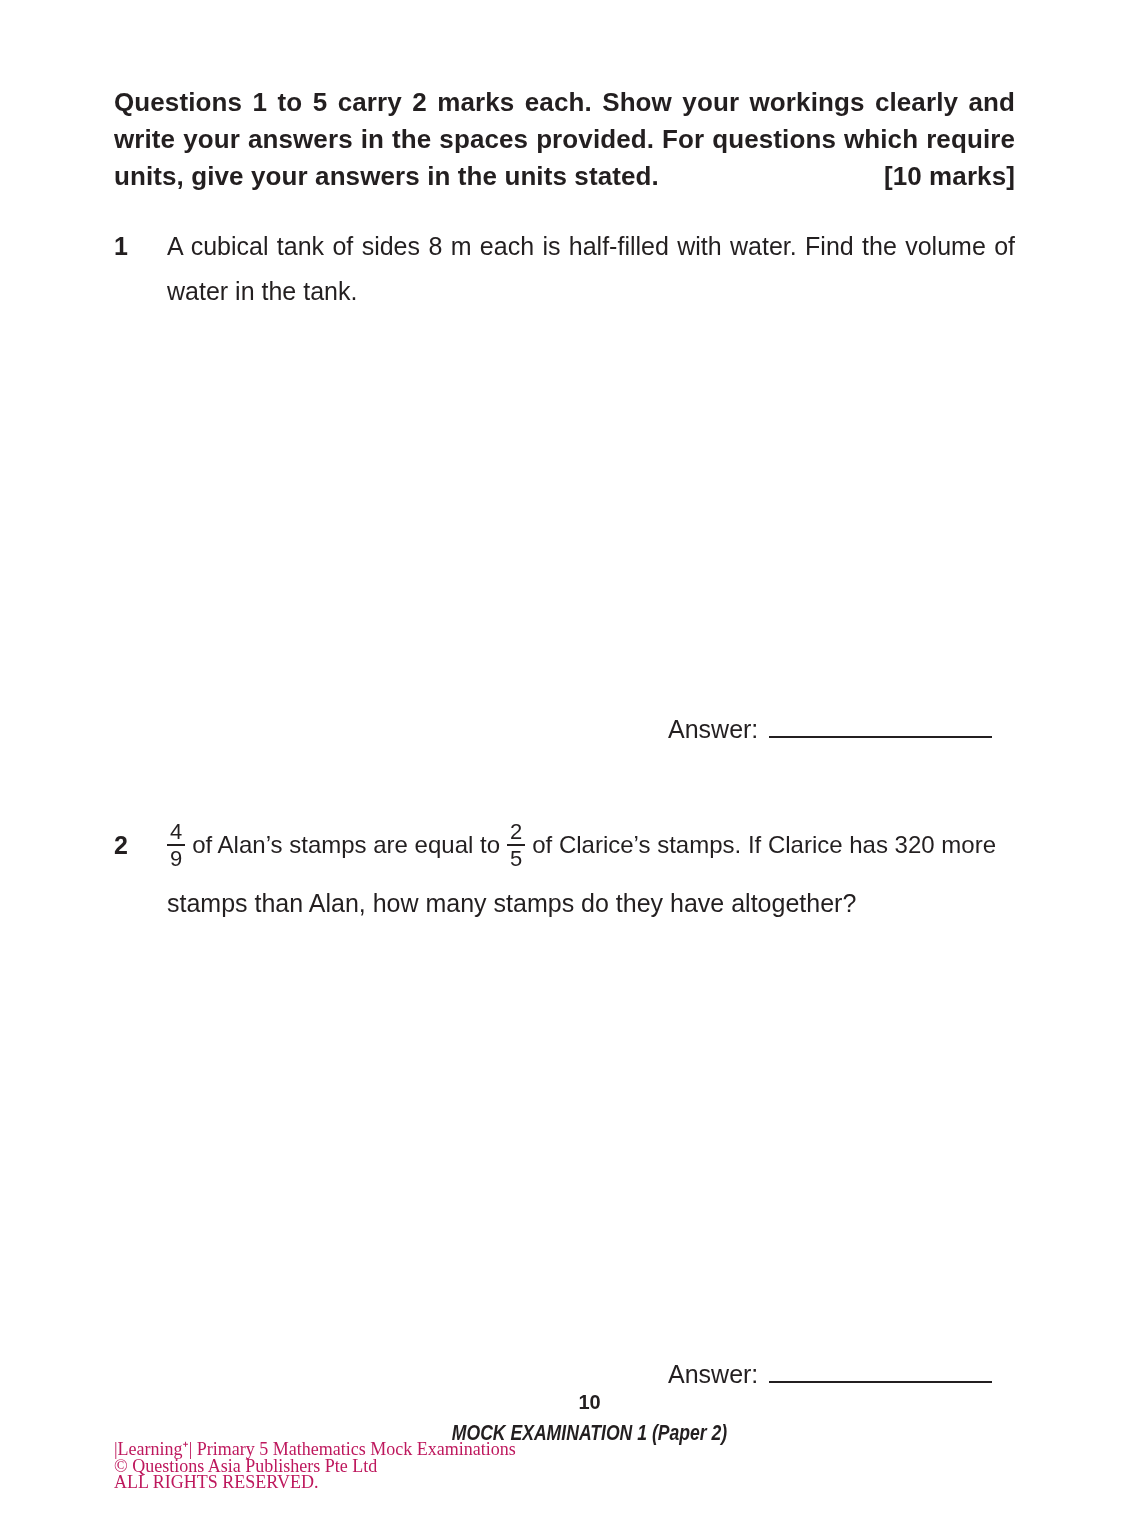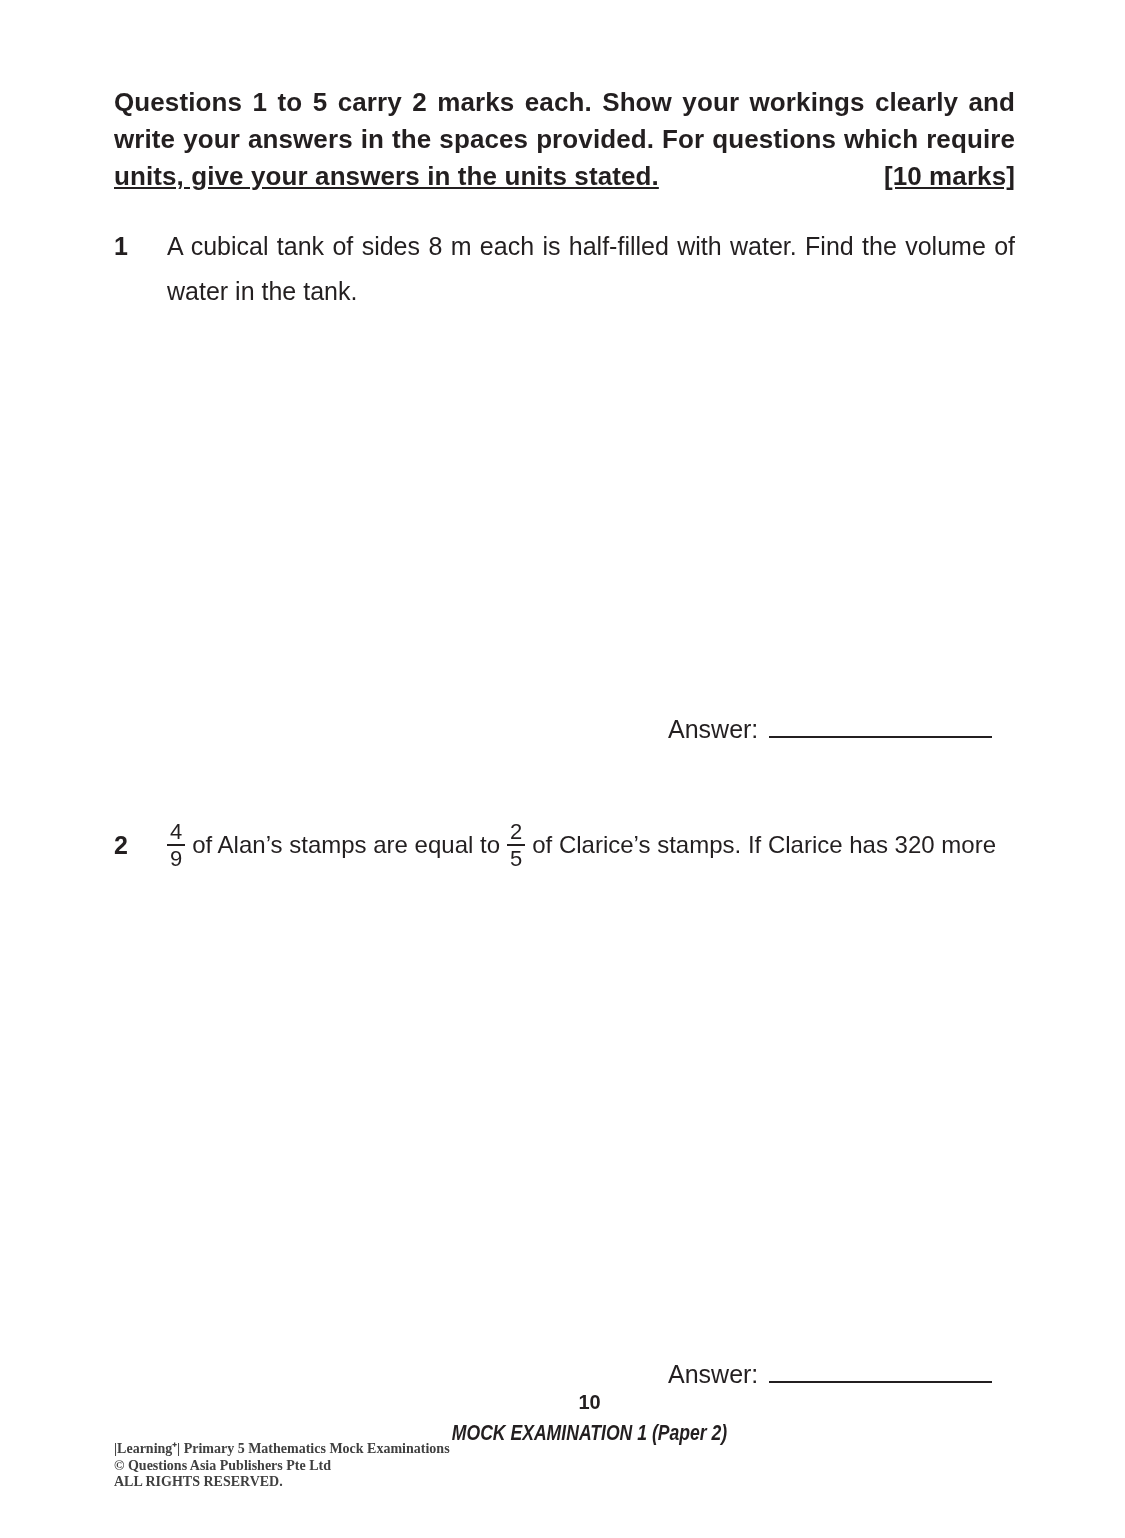--- a/index.html
+++ b/index.html
@@ -30,21 +30,20 @@
   }
   .instr-line {
     text-align: justify;
     text-align-last: justify;
     white-space: normal;
   }
   .instr-last {
     display: flex;
     justify-content: space-between;
     align-items: flex-start;
-    text-decoration: underline;
   }
 
   
   .question {
     position: absolute;
     left: 114px;
     width: 901px;
     display: flex;
     align-items: flex-start;
   }
@@ -108,24 +107,23 @@
     border-bottom: 2px solid #231f20;
     margin-left: 11px;
   }
 
   
   .footer-left {
     position: absolute;
     left: 114px;
     top: 1441px;
     font-family: "Liberation Serif", serif;
-    font-size: 14px;
+    font-size: 18px;
     line-height: 16.5px;
-    color: #404040;
-    font-weight: bold;
+    color: #be185d;
   }
   .footer-center {
     position: absolute;
     left: 0;
     top: 1391px;
     width: 1125px;
     text-align: center;
     margin-left: 27px;
   }
   .page-number {
@@ -177,20 +175,21 @@
           <span class="num">4</span>
           <span class="den">9</span>
         </span>
         <span class="qtext">of Alan’s stamps are equal to</span>
         <span class="frac">
           <span class="num">2</span>
           <span class="den">5</span>
         </span>
         <span class="qtext">of Clarice’s stamps. If Clarice has 320 more</span>
       </div>
+      <div class="q-line">stamps than Alan, how many stamps do they have altogether?</div>
     </div>
   </section>
 
   <div class="answer" id="answer2">
     <span>Answer:</span><span class="answer-blank"></span>
   </div>
 
   <footer>
     <div class="footer-left">
       <div>|Learning⁺| Primary 5 Mathematics Mock Examinations</div>

